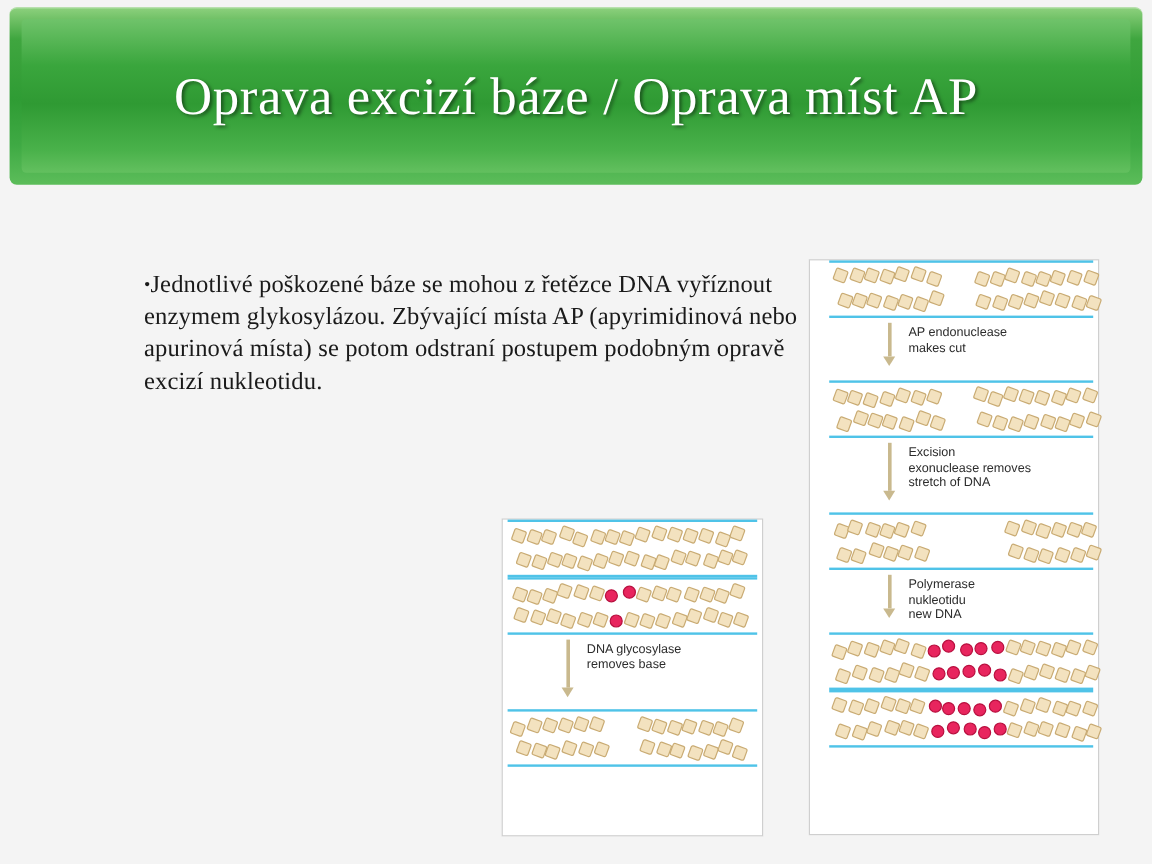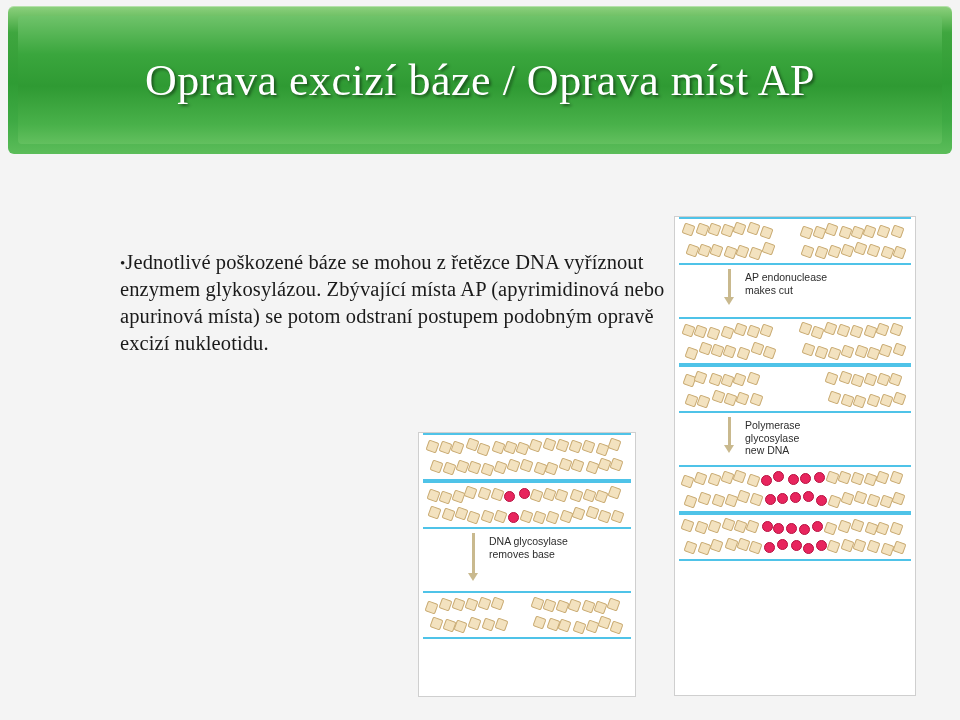--- a/index.html
+++ b/index.html
@@ -62,21 +62,20 @@
   .body-text {
     position: absolute;
     left: 120px;
     top: 224px;
     width: 560px;
     font-family: "Liberation Serif", serif;
     font-size: 20.5px;
     line-height: 1.31;
     color: #1a1a1a;
     letter-spacing: 0.1px;
-    margin-top: 25px;
   }
   .body-text .bullet {
     font-size: 15px;
     vertical-align: middle;
   }
 
   
   .figure {
     position: absolute;
     background: #ffffff;
@@ -87,20 +86,21 @@
     left: 418px;
     top: 432px;
     width: 218px;
     height: 265px;
   }
   .figure-right {
     left: 674px;
     top: 216px;
     width: 242px;
     height: 480px;
+    padding-left: 12px;
   }
 
   .dna-row {
     position: relative;
     width: 100%;
     box-sizing: border-box;
   }
   .strand-line {
     position: absolute;
     left: 4px;
@@ -369,20 +369,29 @@
         <div class="bead" style="left: 170.405px; top: 9.27213px;"></div>
         <div class="bead" style="left: 174.535px; top: 29.2476px;"></div>
         <div class="bead" style="left: 184.314px; top: 8.71688px;"></div>
         <div class="bead" style="left: 187.363px; top: 30.6496px;"></div>
         <div class="bead" style="left: 196.315px; top: 7.48702px;"></div>
         <div class="bead" style="left: 199.391px; top: 27.7283px;"></div>
         <div class="bead" style="left: 209.654px; top: 7.41006px;"></div>
         <div class="bead" style="left: 212.568px; top: 27.3482px;"></div>
       </div>
     </div>
+    <div class="step-block" style="height: 62px;">
+      <div class="arrow long">
+        <div class="shaft"></div>
+        <div class="head"></div>
+      </div>
+      <div class="step-label">Excision
+exonuclease removes
+stretch of DNA</div>
+    </div>
     <div class="dna-row" style="height: 48px;">
       <div class="strand-line" style="top: 0px;"></div>
       <div class="strand-line" style="bottom: 0px;"></div>
       <div class="beads">
         <div class="bead" style="left: 2.80414px; top: 9.76092px;"></div>
         <div class="bead" style="left: 5.08705px; top: 29.8709px;"></div>
         <div class="bead" style="left: 14.2961px; top: 7.18028px;"></div>
         <div class="bead" style="left: 17.2363px; top: 30.6701px;"></div>
         <div class="bead" style="left: 28.8898px; top: 8.76973px;"></div>
         <div class="bead" style="left: 31.7132px; top: 26.0095px;"></div>
@@ -405,21 +414,21 @@
         <div class="bead" style="left: 209.244px; top: 8.62309px;"></div>
         <div class="bead" style="left: 212.89px; top: 28.2315px;"></div>
       </div>
     </div>
     <div class="step-block" style="height: 52px;">
       <div class="arrow">
         <div class="shaft"></div>
         <div class="head"></div>
       </div>
       <div class="step-label">Polymerase
-glycosylase
+nukleotidu
 new DNA</div>
     </div>
     <div class="dna-row" style="height: 48px;">
       <div class="strand-line" style="top: 0px;"></div>
       <div class="strand-line" style="bottom: 0px;"></div>
       <div class="beads">
         <div class="bead" style="left: 1.13689px; top: 10.9962px;"></div>
         <div class="bead" style="left: 4.39567px; top: 30.6042px;"></div>
         <div class="bead" style="left: 14.4592px; top: 7.80776px;"></div>
         <div class="bead" style="left: 18.2859px; top: 27.6014px;"></div>

